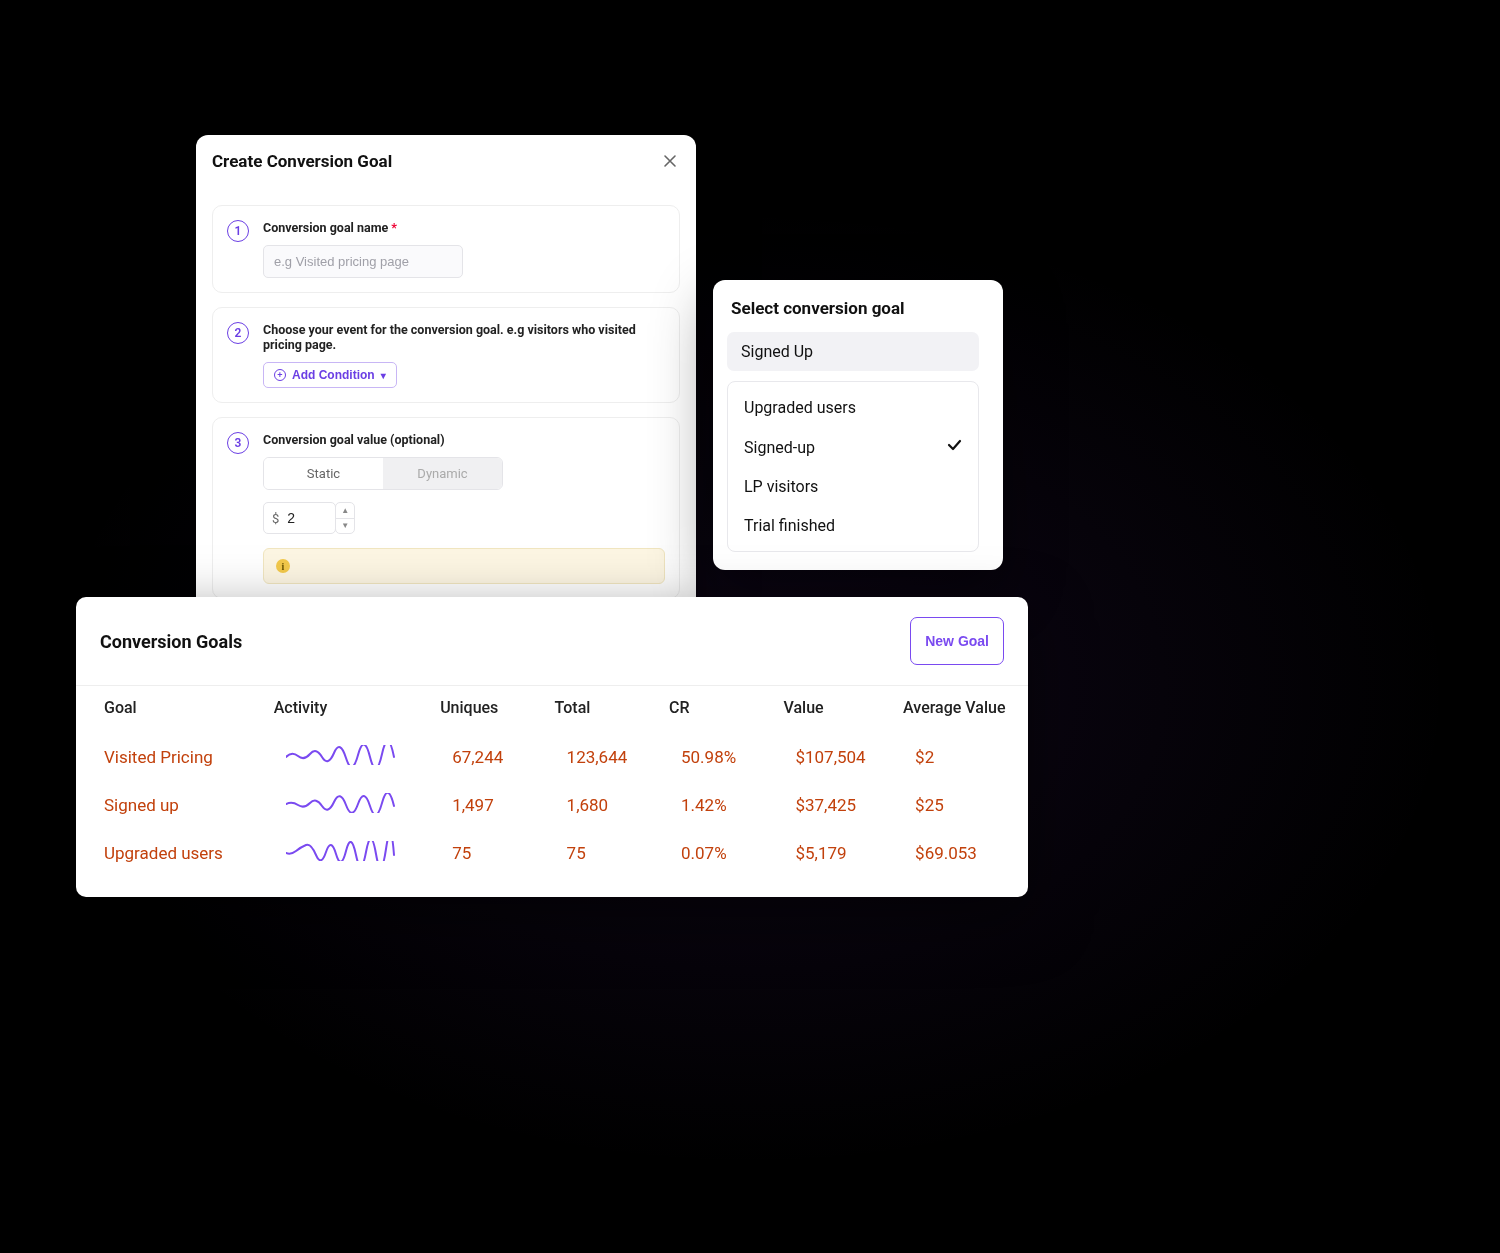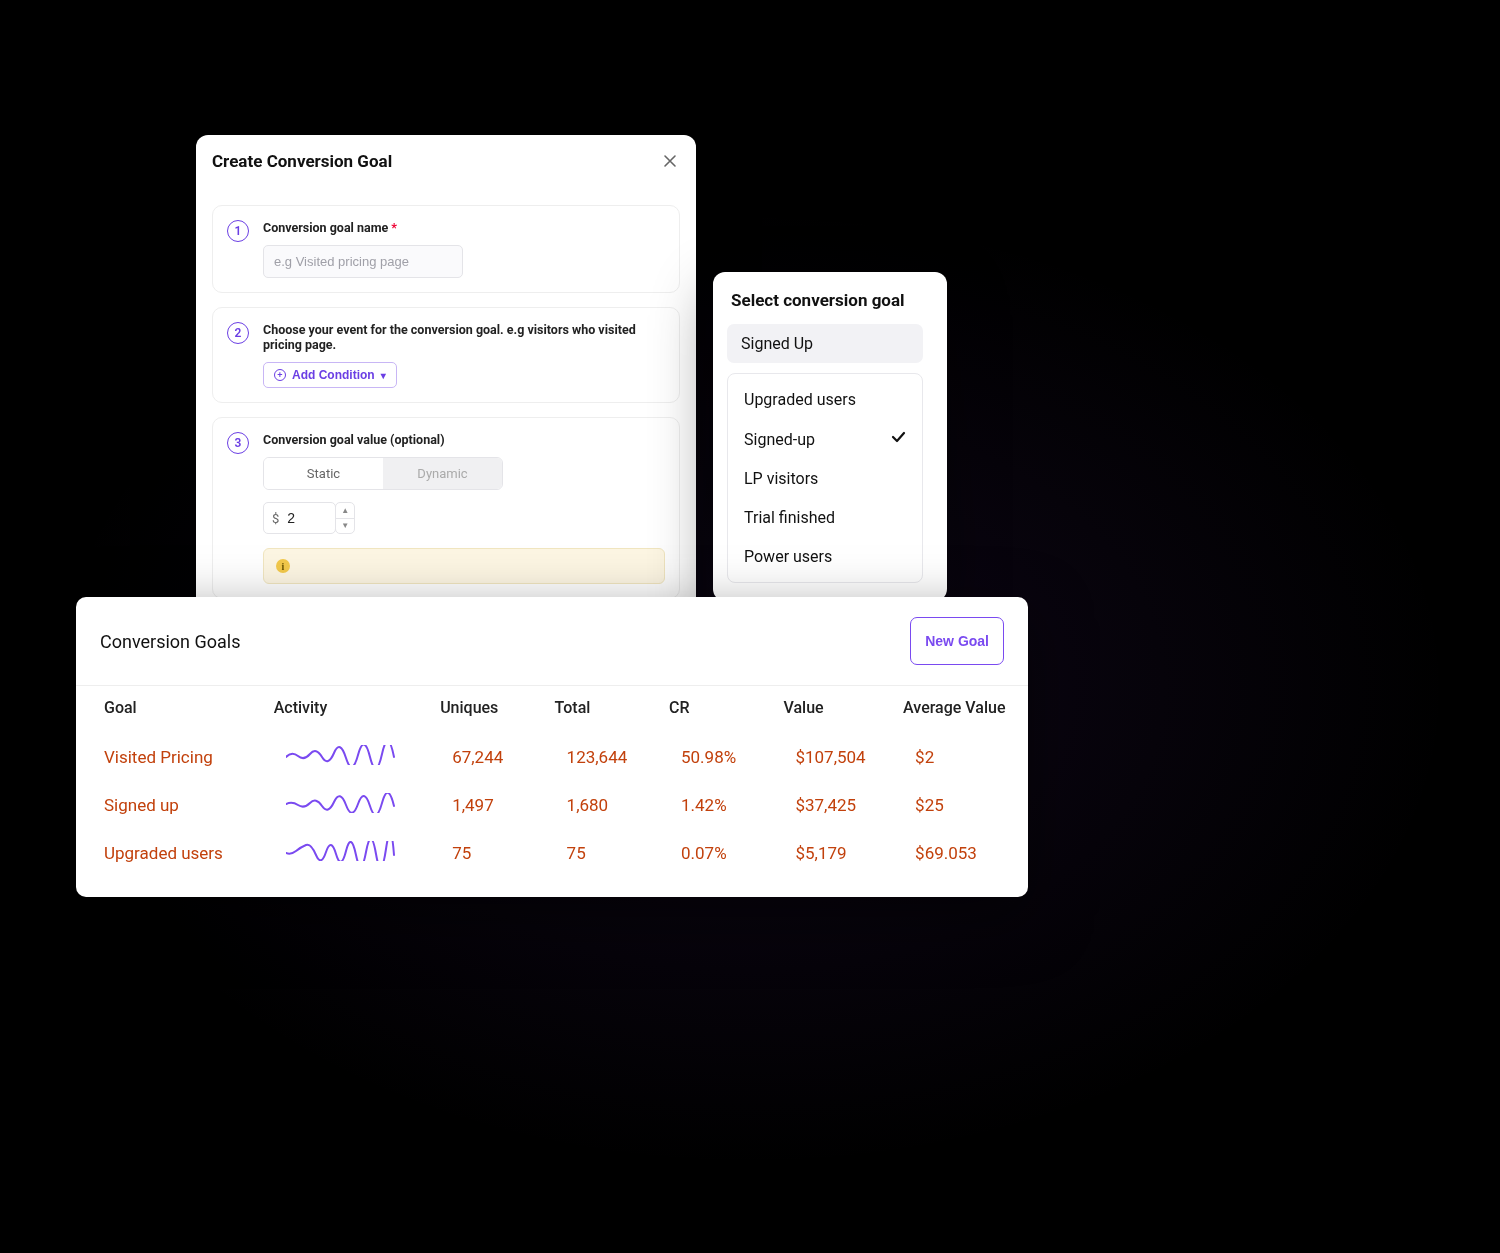--- a/index.html
+++ b/index.html
@@ -193,22 +193,22 @@
     width:18px;height:18px;border-radius:4px;
     background:#6b3fe4;
     display:flex;align-items:center;justify-content:center;
     color:#fff;font-size:12px;
   }
 
   
   .dropdown {
     position:absolute;
     left: 713px;
-    top: 272px;
-    width: 234px;
+    top: 280px;
+    width: 290px;
     background:#fff;
     border-radius:12px;
     box-shadow: 0 20px 60px rgba(0,0,0,0.45);
     padding:18px 24px 18px 14px;
   }
   .dropdown-title {
     font-size:17px;font-weight:700;color:#111;
     margin-bottom:14px;
     padding-left:4px;
   }
@@ -244,21 +244,21 @@
     width: 952px;
     background:#fff;
     border-radius:10px;
     box-shadow: 0 20px 60px rgba(0,0,0,0.5);
     padding-bottom:20px;
   }
   .goals-head {
     display:flex;align-items:center;justify-content:space-between;
     padding:20px 24px;
   }
-  .goals-title { font-size:18px;font-weight:400;color:#111; }
+  .goals-title { font-size:18px;font-weight:700;color:#111; }
   .new-goal-btn {
     border:1.5px solid #7a4af0;
     color:#7a4af0;
     background:#fff;
     border-radius:7px;
     padding:15px 14px;
     font-size:14px;font-weight:600;
     cursor:pointer;
   }
   .goals-table {
@@ -384,23 +384,20 @@
           <svg width="16" height="16" viewBox="0 0 16 16">
               <path d="M3 8 L7 12 L14 4" stroke="#111" stroke-width="2.2" fill="none" stroke-linecap="round" stroke-linejoin="round"></path>
             </svg>
         </span>
       </div>
       <div class="dd-item">
         <span>LP visitors</span>
       </div>
       <div class="dd-item">
         <span>Trial finished</span>
-      </div>
-      <div class="dd-item">
-        <span>Power users</span>
       </div>
     </div>
   </div>
 
   <div class="goals-card">
     <div class="goals-head">
       <div class="goals-title">Conversion Goals</div>
       <button class="new-goal-btn">New Goal</button>
     </div>
     <table class="goals-table">

